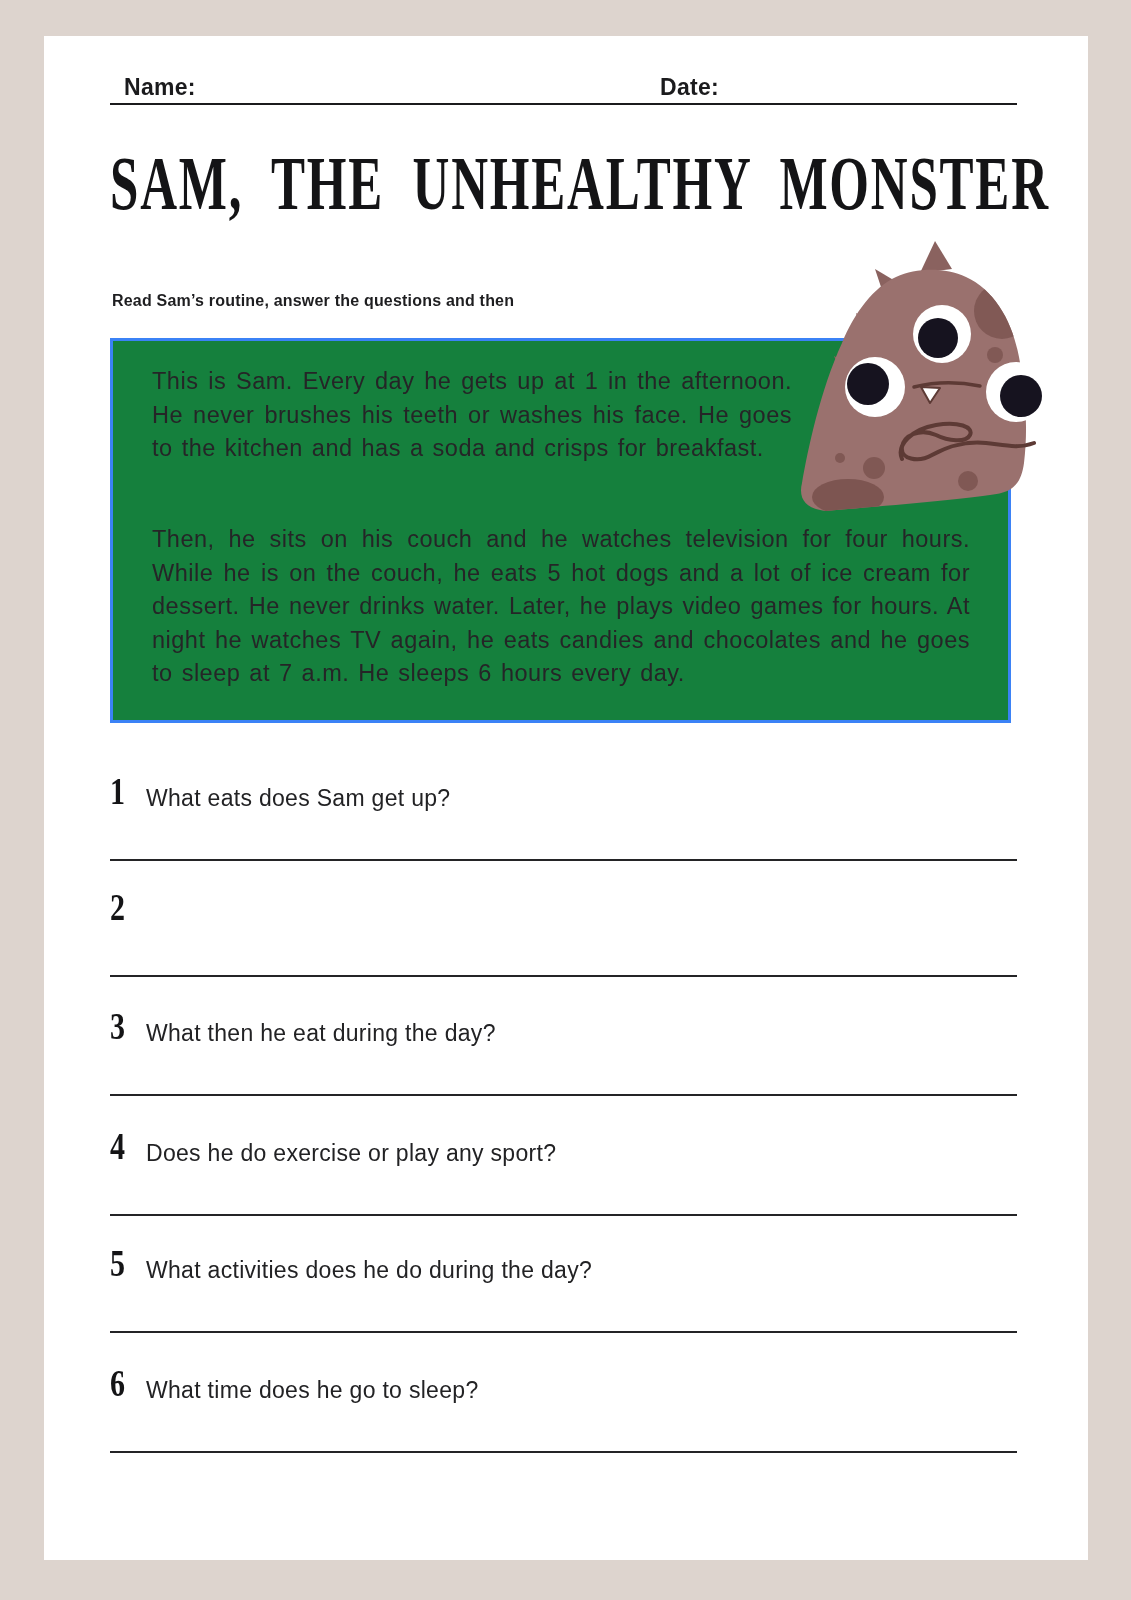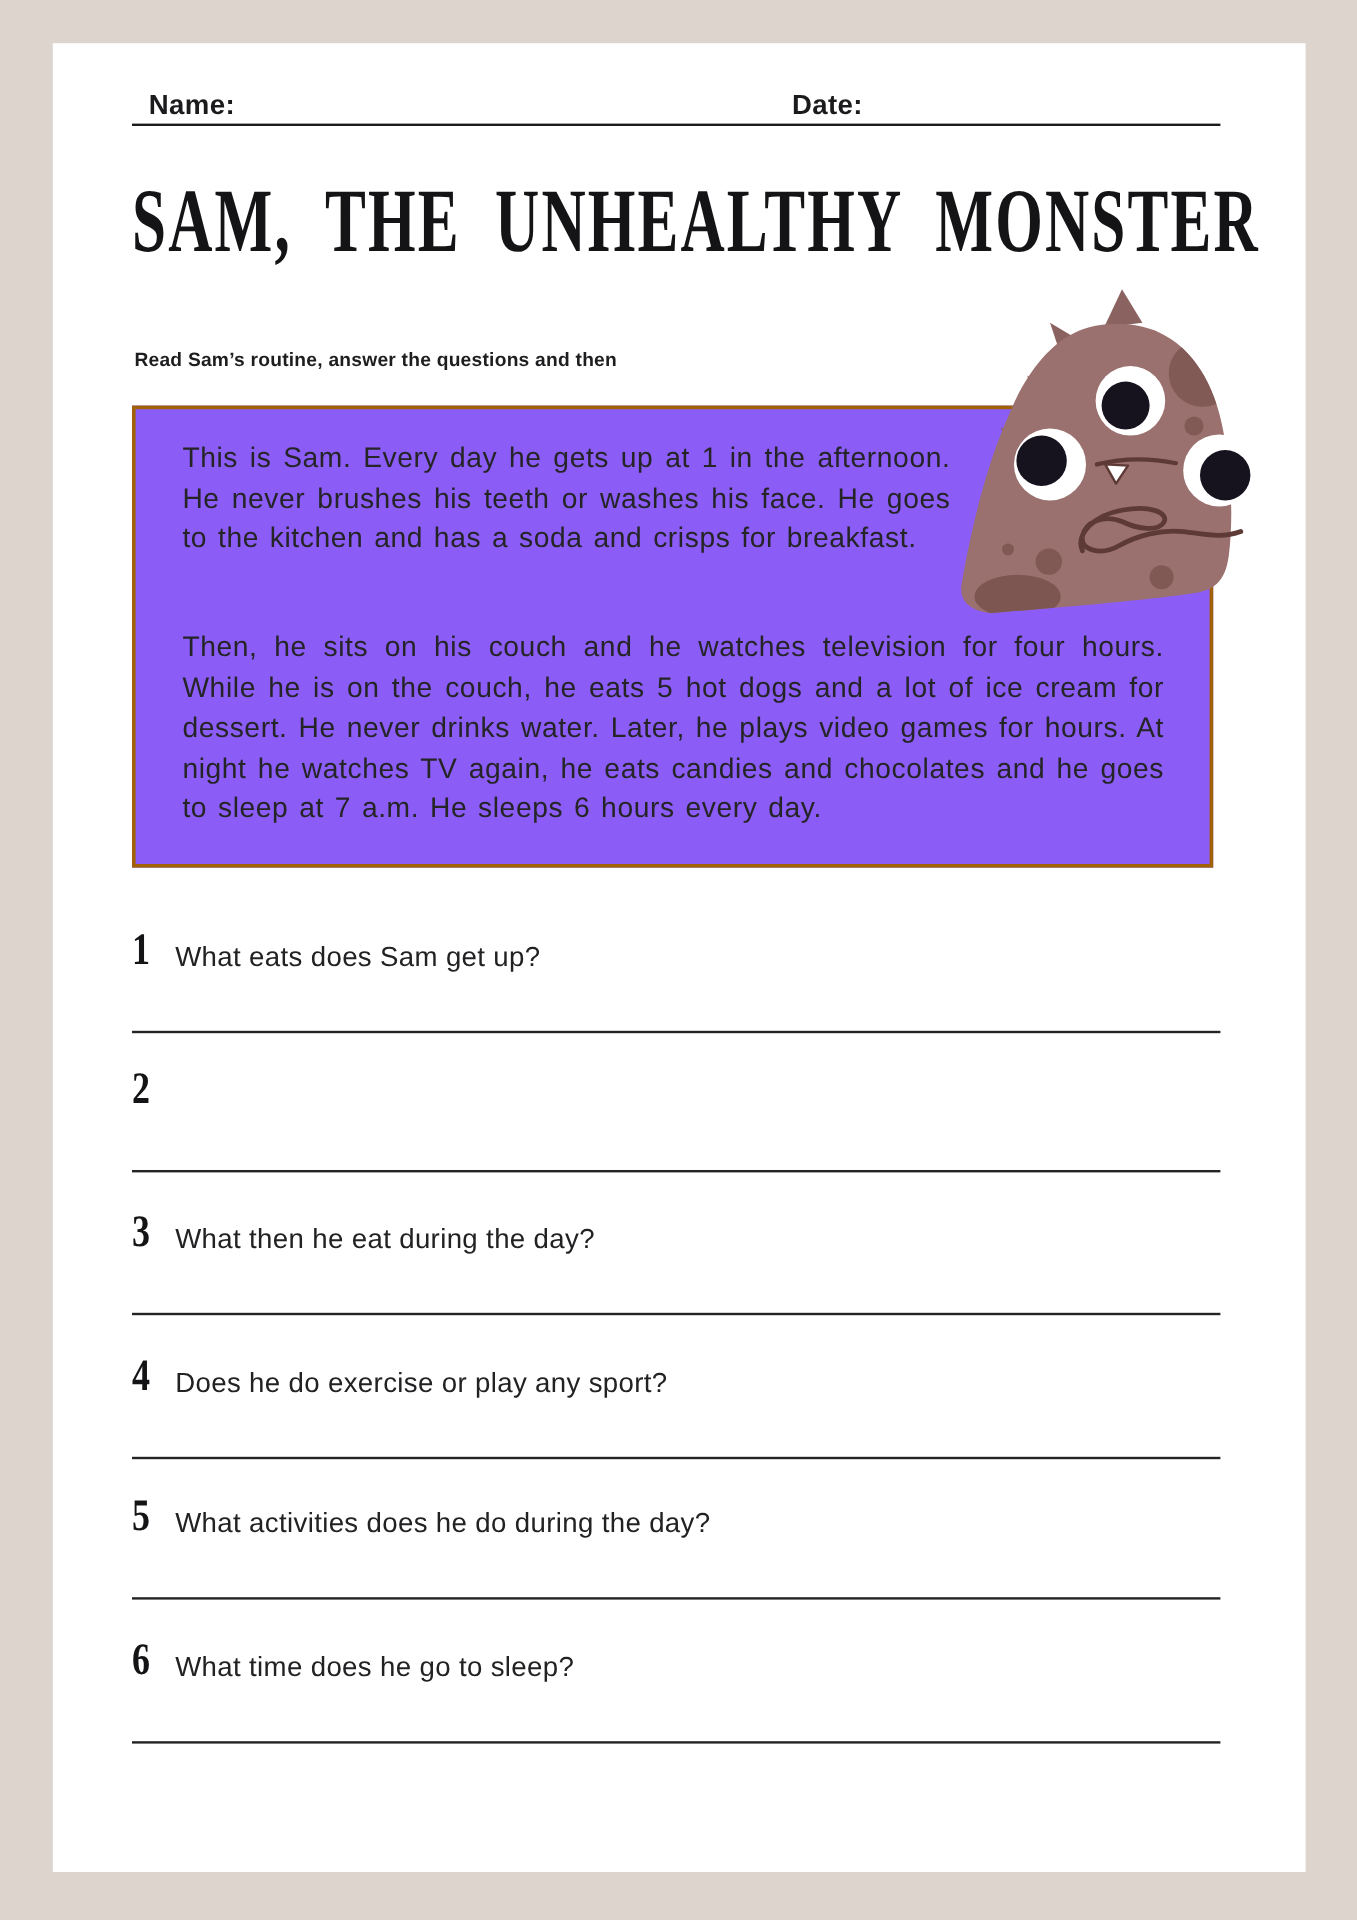--- a/index.html
+++ b/index.html
@@ -47,23 +47,23 @@
     position:absolute;left:68px;top:206px;
     font-size:16px;font-weight:700;
     line-height:30px;color:#1e1e20;
     letter-spacing:.2px;
     margin-top:44px;
   }
   
   .passage-box{
     position:absolute;left:66px;top:302px;
     width:901px;height:385px;
-    border:3px solid #a16207;
+    border:3px solid #3b82f6;
     box-sizing:border-box;
-    background:#8b5cf6;
+    background:#15803d;
   }
   .passage-box p{
     margin:0;
     font-size:23.5px;line-height:33.5px;
     letter-spacing:.5px;word-spacing:2px;
     text-align:justify;color:#252527;
   }
   .para1{position:absolute;left:39px;top:24px;width:640px;}
   .para2{position:absolute;left:39px;top:182px;width:818px;}
   

